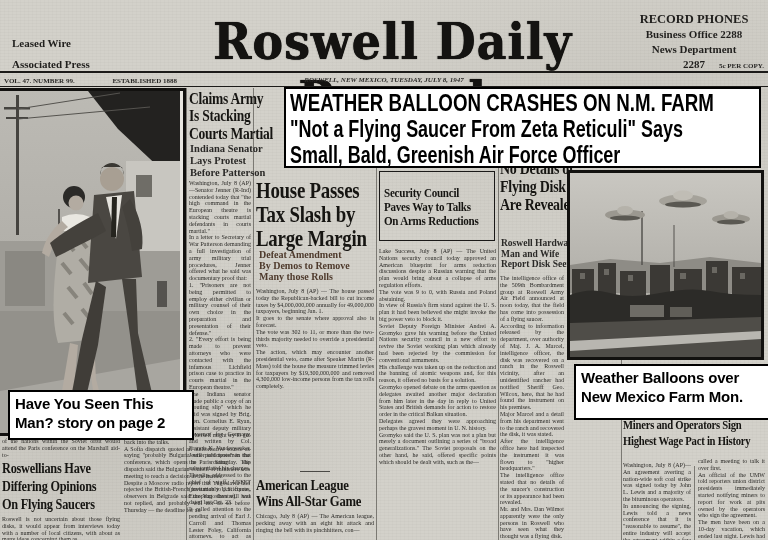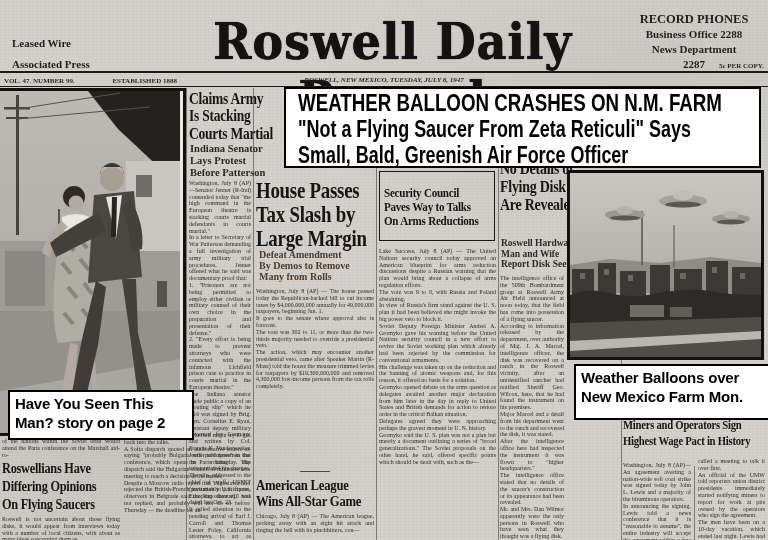--- a/index.html
+++ b/index.html
@@ -23,21 +23,21 @@
   .caption-box{background:#fff;border:2px solid #000;font-family:"Liberation Sans",sans-serif;
     font-weight:bold;color:#000;white-space:pre-line;line-height:1.28;padding:2px 5px;
     letter-spacing:-.2px;z-index:11;}
   .photo{border:3px solid #12110f;background:#e8e6e0;z-index:2;}
   .mast-title{font-family:"DejaVu Serif", serif;font-weight:bold;font-size:46px;
     letter-spacing:1px;text-align:center;color:#141311;
     text-shadow:0 0 1px #141311, .5px 0 0 #141311;transform:scaleY(1.08);}
   .mast-small{font-weight:bold;font-size:11px;line-height:21px;color:#201f1d;}
   .phones{font-size:11px;line-height:15px;text-align:center;font-weight:bold;color:#201f1d;}
   .inforow{font-size:7px;font-weight:bold;color:#2a2927;}
-  .overlay-box{background:#fff;border:2px solid #000;z-index:10;padding:1px 12px;overflow:hidden;}
+  .overlay-box{background:#fff;border:2px solid #000;z-index:10;padding:1px 4px;overflow:hidden;}
   .overlay-line{font-family:"Liberation Sans",sans-serif;font-weight:bold;color:#000;
     line-height:26px;white-space:nowrap;transform:scaleX(.78);transform-origin:0 50%;}
 </style>
 </head>
 <body>
 
 <div class="page">
 
   <div class="abs mast-small" style="left:12px;top:33px;width:130px;">
     <div>Leased Wire</div>
@@ -145,21 +145,21 @@
     <div class="overlay-line" style="font-size:24px;">WEATHER BALLOON CRASHES ON N.M. FARM</div>
     <div class="overlay-line" style="font-size:23px;">"Not a Flying Saucer From Zeta Reticuli" Says</div>
     <div class="overlay-line" style="font-size:23px;">Small, Bald, Greenish Air Force Officer</div>
   </div>
 
   <div class="abs hl cond serif" style="left:256px;top:179px;width:148px;font-size:23px;">House Passes
 Tax Slash by
 Large Margin</div>
   <div class="abs subhead serif" style="left:259px;top:249px;width:112px;font-size:10px;">Defeat Amendment
 By Demos to Remove
-Many from Rolls</div>
+Many those Rolls</div>
   <div class="abs body serif" style="left:256px;top:288px;width:118px;height:178px;">Washington, July 8 (AP) — The house passed today the Republican-backed bill to cut income taxes by $4,000,000,000 annually for 49,000,000 taxpayers, beginning Jan. 1.
 It goes to the senate where approval also is forecast.
 The vote was 302 to 11, or more than the two-thirds majority needed to override a presidential veto.
 The action, which may encounter another presidential veto, came after Speaker Martin (R-Mass) told the house the measure trimmed levies for taxpayers by $19,300,000,000 and removed 4,300,000 low-income persons from the tax rolls completely.</div>
 
   <div class="abs" style="left:300px;top:471px;width:30px;height:1px;background:#4a4945;"></div>
 
   <div class="abs hl cond serif" style="left:256px;top:477px;width:146px;font-size:15.5px;">American League
 Wins All-Star Game</div>
   <div class="abs body serif" style="left:256px;top:513px;width:118px;height:27px;">Chicago, July 8 (AP) — The American league, pecking away with an eight hit attack and ringing the bell with its pinchhitters, con—</div>

